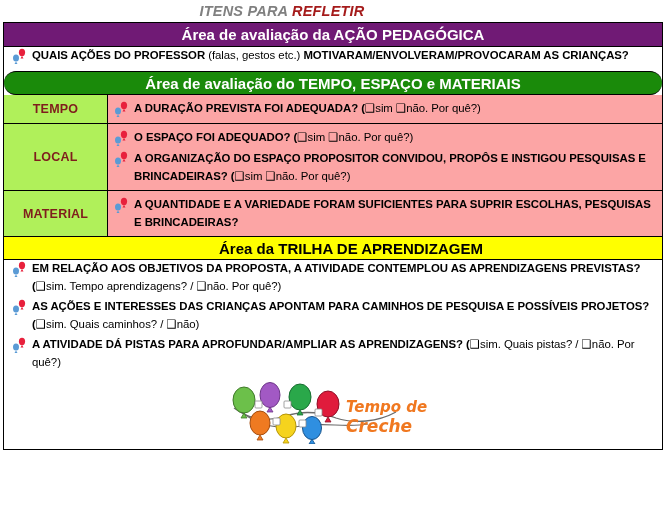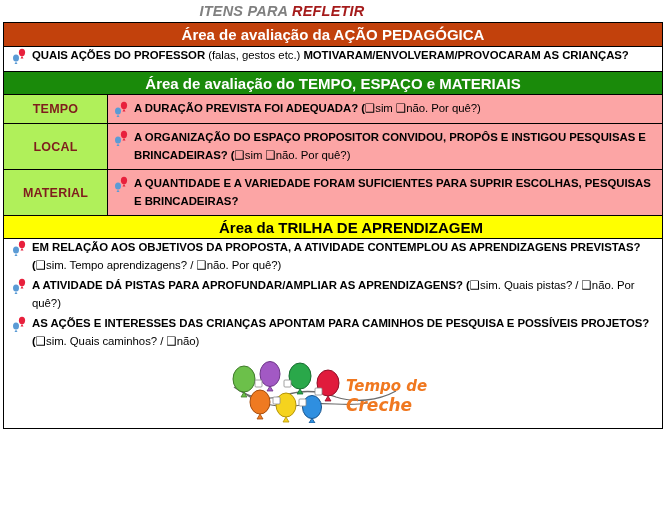--- a/index.html
+++ b/index.html
@@ -45,22 +45,22 @@
     text-align: center;
     font-weight: bold;
     color: #ffffff;
     font-size: 15px;
     line-height: 24px;
     height: 24px;
     white-space: nowrap;
     overflow: hidden;
     border-bottom: 1.5px solid #000000;
   }
-  .band.orange { background: #c2410c; }
-  .band.green  { background: #1a8a0a; border-top: 1.5px solid #000000; }
+  .band.orange { background: #701a75; }
+  .band.green  { background: #1a8a0a; border-top: 1.5px solid #000000; border-radius: 12px; }
   .band.yellow {
     background: #ffff00; color: #000000;
     border-top: 1.5px solid #000000;
     border-bottom: 1.5px solid #000000;
     padding-left: 36px;
   }
 
   
   .qblock {
     padding: 0 8px 6px 6px;
@@ -184,20 +184,31 @@
           <div class="tbody">
             <div class="qrow">
               <span class="bullet">
                 <svg width="18" height="17" viewBox="0 0 18 17">
                   <ellipse cx="12" cy="4.5" rx="3.1" ry="3.7" fill="#e8203c"></ellipse>
                   <path d="M12 8 l-1.5 2.6 h3 z" fill="#e8203c"></path>
                   <ellipse cx="6" cy="10" rx="3" ry="3.6" fill="#5b9bd5"></ellipse>
                   <path d="M6 13.4 l-1.5 2.6 h3 z" fill="#5b9bd5"></path>
                 </svg>
               </span>
+              <span class="qtext"><span>O ESPAÇO FOI ADEQUADO? (</span><span class="cb">❑</span><span class="norm">sim  </span><span class="cb">❑</span><span class="norm">não. Por quê?)</span></span>
+            </div>
+            <div class="qrow">
+              <span class="bullet">
+                <svg width="18" height="17" viewBox="0 0 18 17">
+                  <ellipse cx="12" cy="4.5" rx="3.1" ry="3.7" fill="#e8203c"></ellipse>
+                  <path d="M12 8 l-1.5 2.6 h3 z" fill="#e8203c"></path>
+                  <ellipse cx="6" cy="10" rx="3" ry="3.6" fill="#5b9bd5"></ellipse>
+                  <path d="M6 13.4 l-1.5 2.6 h3 z" fill="#5b9bd5"></path>
+                </svg>
+              </span>
               <span class="qtext"><span>A ORGANIZAÇÃO DO ESPAÇO PROPOSITOR CONVIDOU, PROPÔS E INSTIGOU PESQUISAS E BRINCADEIRAS? (</span><span class="cb">❑</span><span class="norm">sim  </span><span class="cb">❑</span><span class="norm">não. Por quê?)</span></span>
             </div>
           </div>
         </div>
         <div class="trow">
           <div class="tcat">MATERIAL</div>
           <div class="tbody">
             <div class="qrow">
               <span class="bullet">
                 <svg width="18" height="17" viewBox="0 0 18 17">
@@ -228,32 +239,32 @@
         </div>
         <div class="qrow">
           <span class="bullet">
             <svg width="18" height="17" viewBox="0 0 18 17">
               <ellipse cx="12" cy="4.5" rx="3.1" ry="3.7" fill="#e8203c"></ellipse>
               <path d="M12 8 l-1.5 2.6 h3 z" fill="#e8203c"></path>
               <ellipse cx="6" cy="10" rx="3" ry="3.6" fill="#5b9bd5"></ellipse>
               <path d="M6 13.4 l-1.5 2.6 h3 z" fill="#5b9bd5"></path>
             </svg>
           </span>
-          <span class="qtext"><span>A ATIVIDADE DÁ PISTAS PARA APROFUNDAR/AMPLIAR AS APRENDIZAGENS? (</span><span class="cb">❑</span><span class="norm">sim. Quais pistas? / </span><span class="cb">❑</span><span class="norm">não. Por quê?)</span></span>
+          <span class="qtext"><span>AS AÇÕES E INTERESSES DAS CRIANÇAS APONTAM PARA CAMINHOS DE PESQUISA E POSSÍVEIS PROJETOS? (</span><span class="cb">❑</span><span class="norm">sim. Quais caminhos?  / </span><span class="cb">❑</span><span class="norm">não)</span></span>
         </div>
         <div class="qrow">
           <span class="bullet">
             <svg width="18" height="17" viewBox="0 0 18 17">
               <ellipse cx="12" cy="4.5" rx="3.1" ry="3.7" fill="#e8203c"></ellipse>
               <path d="M12 8 l-1.5 2.6 h3 z" fill="#e8203c"></path>
               <ellipse cx="6" cy="10" rx="3" ry="3.6" fill="#5b9bd5"></ellipse>
               <path d="M6 13.4 l-1.5 2.6 h3 z" fill="#5b9bd5"></path>
             </svg>
           </span>
-          <span class="qtext"><span>AS AÇÕES E INTERESSES DAS CRIANÇAS APONTAM PARA CAMINHOS DE PESQUISA E POSSÍVEIS PROJETOS? (</span><span class="cb">❑</span><span class="norm">sim. Quais caminhos?  / </span><span class="cb">❑</span><span class="norm">não)</span></span>
+          <span class="qtext"><span>A ATIVIDADE DÁ PISTAS PARA APROFUNDAR/AMPLIAR AS APRENDIZAGENS? (</span><span class="cb">❑</span><span class="norm">sim. Quais pistas? / </span><span class="cb">❑</span><span class="norm">não. Por quê?)</span></span>
         </div>
       </div>
 
     <div class="footer">
       <svg class="logo" viewBox="0 0 210 62">
 
         <path d="M6 26 C 22 38, 40 40, 58 34 C 76 28, 92 30, 108 36 C 126 42, 150 40, 168 30" stroke="#6b6b6b" stroke-width="1.3" fill="none"></path>
         <path d="M14 30 C 30 44, 52 48, 74 44 C 96 40, 118 46, 140 42" stroke="#6b6b6b" stroke-width="1.1" fill="none"></path>
 
         <g>

